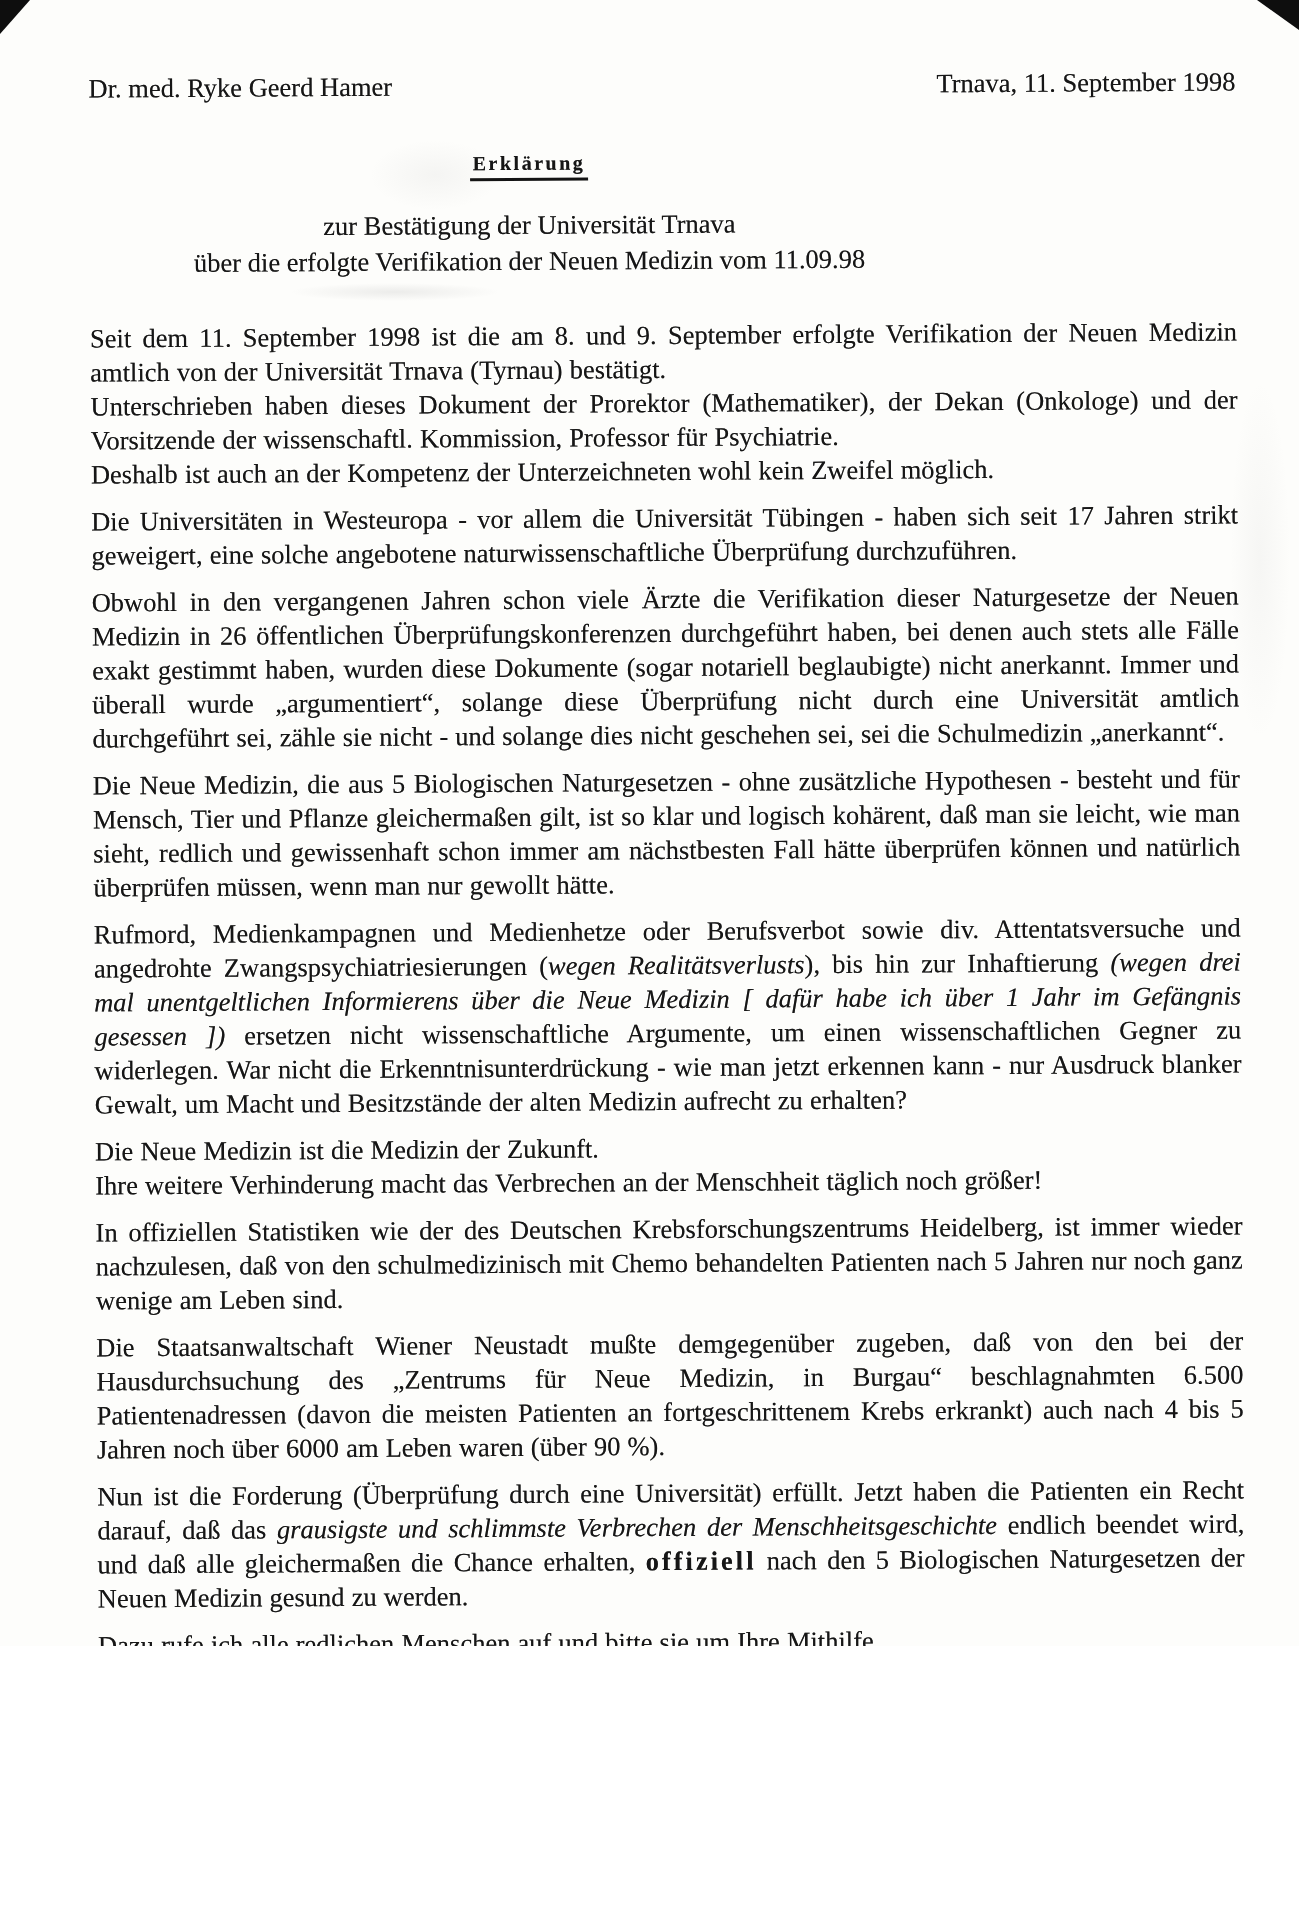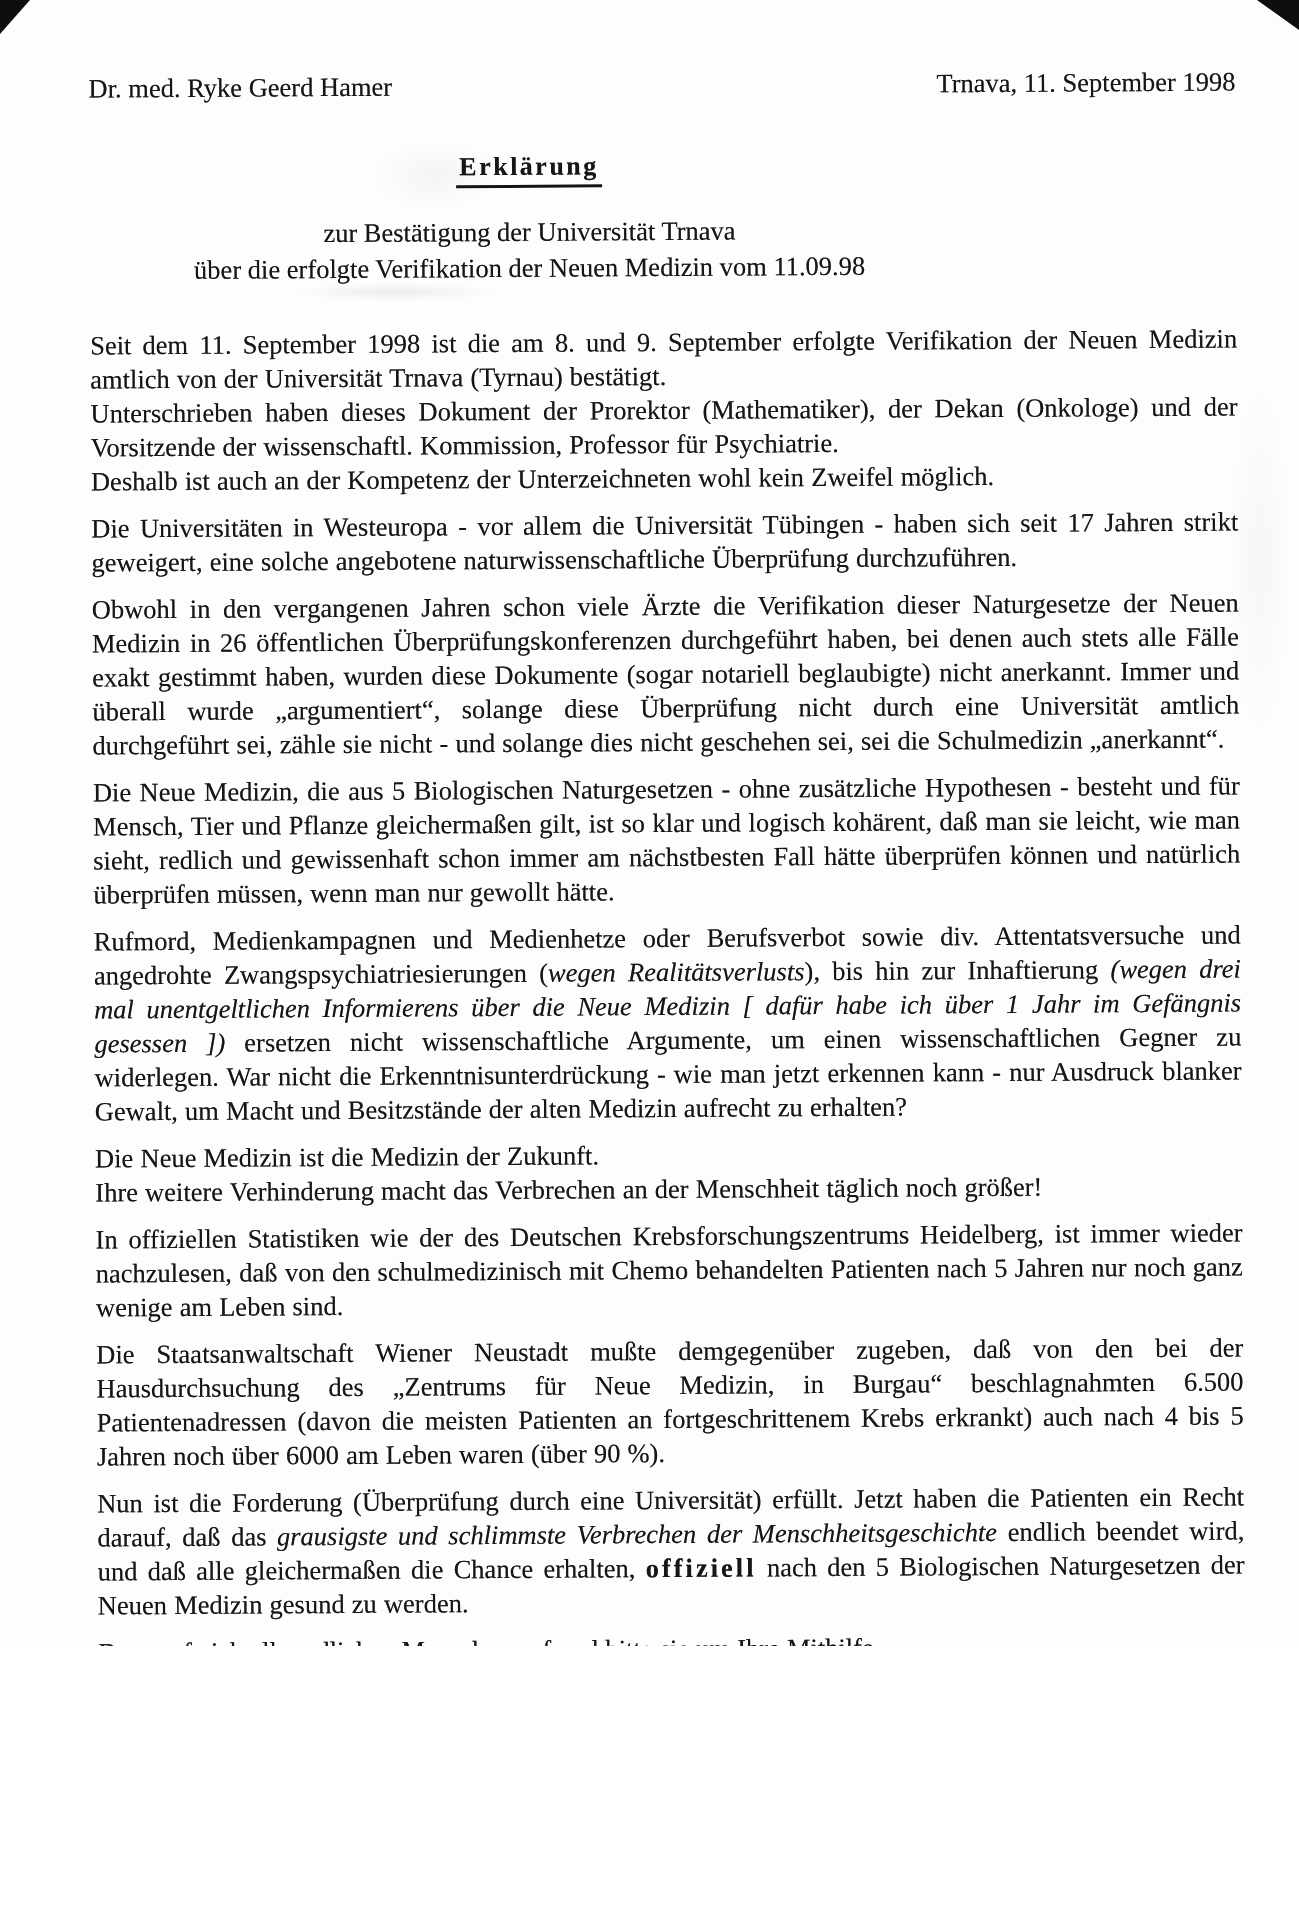--- a/index.html
+++ b/index.html
@@ -45,21 +45,21 @@
     padding-top: 70px;
     font-size: 26.5px;
   }
   .center-block {
     width: 880px;             
     text-align: center;
   }
   .title-wrap { margin-top: 50px; }
   .title {
     display: inline-block;
-    font-size: 26px;
+    font-size: 20px;
     font-weight: bold;
     letter-spacing: 2.5px;
     border-bottom: 3px solid #141414;
     padding: 0 3px 3px 3px;
   }
   .subtitle {
     margin: 0;
     font-size: 26.5px;
     line-height: 36px;
   }

